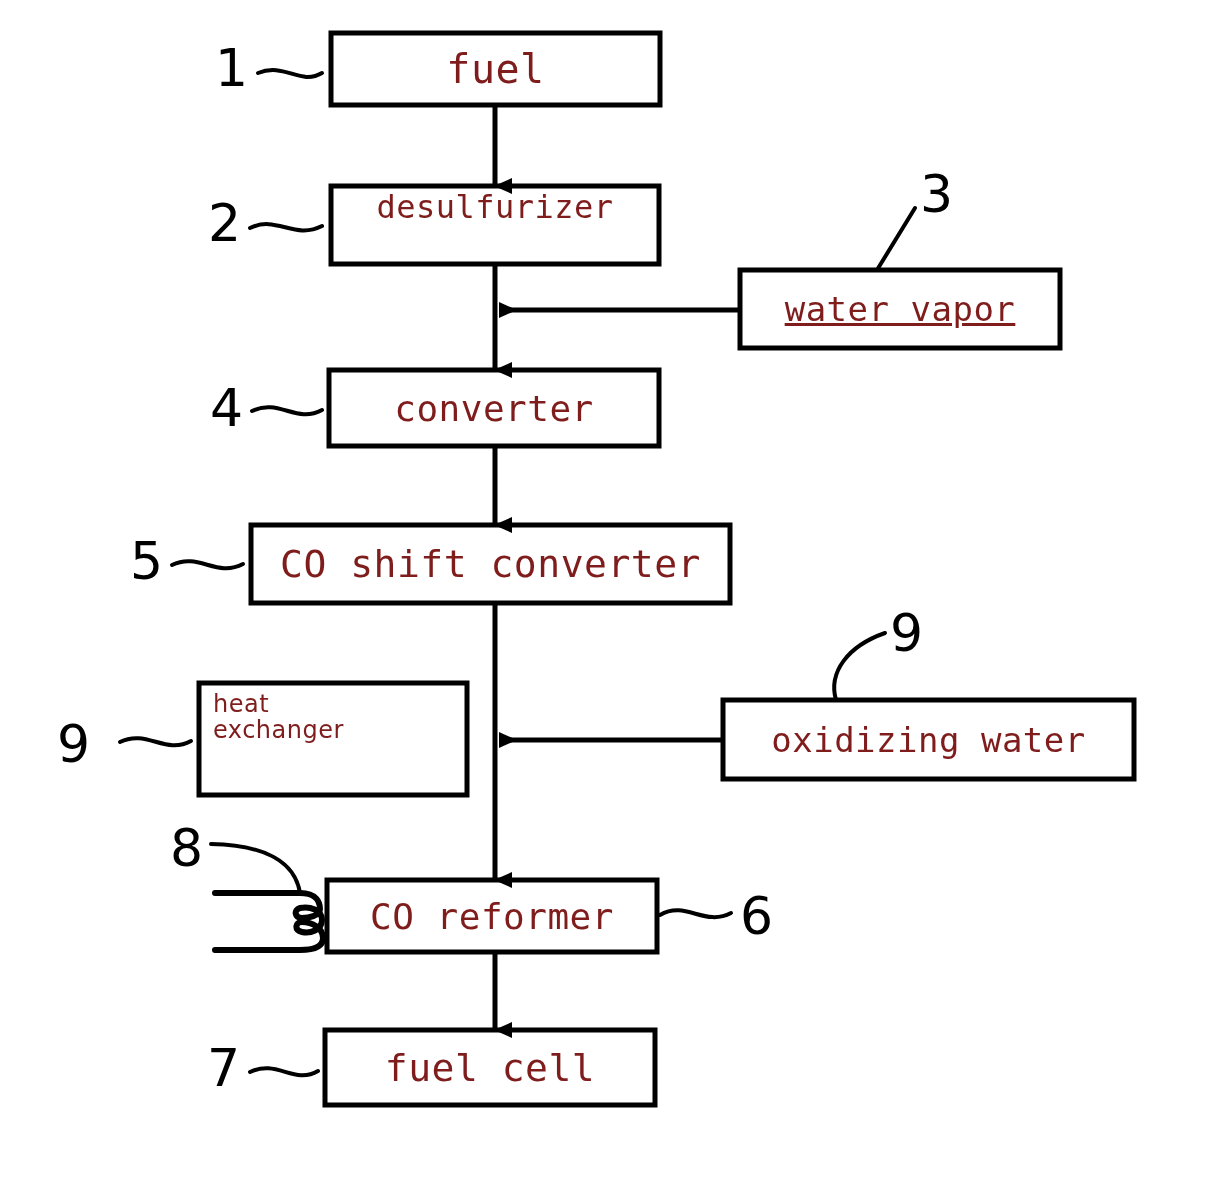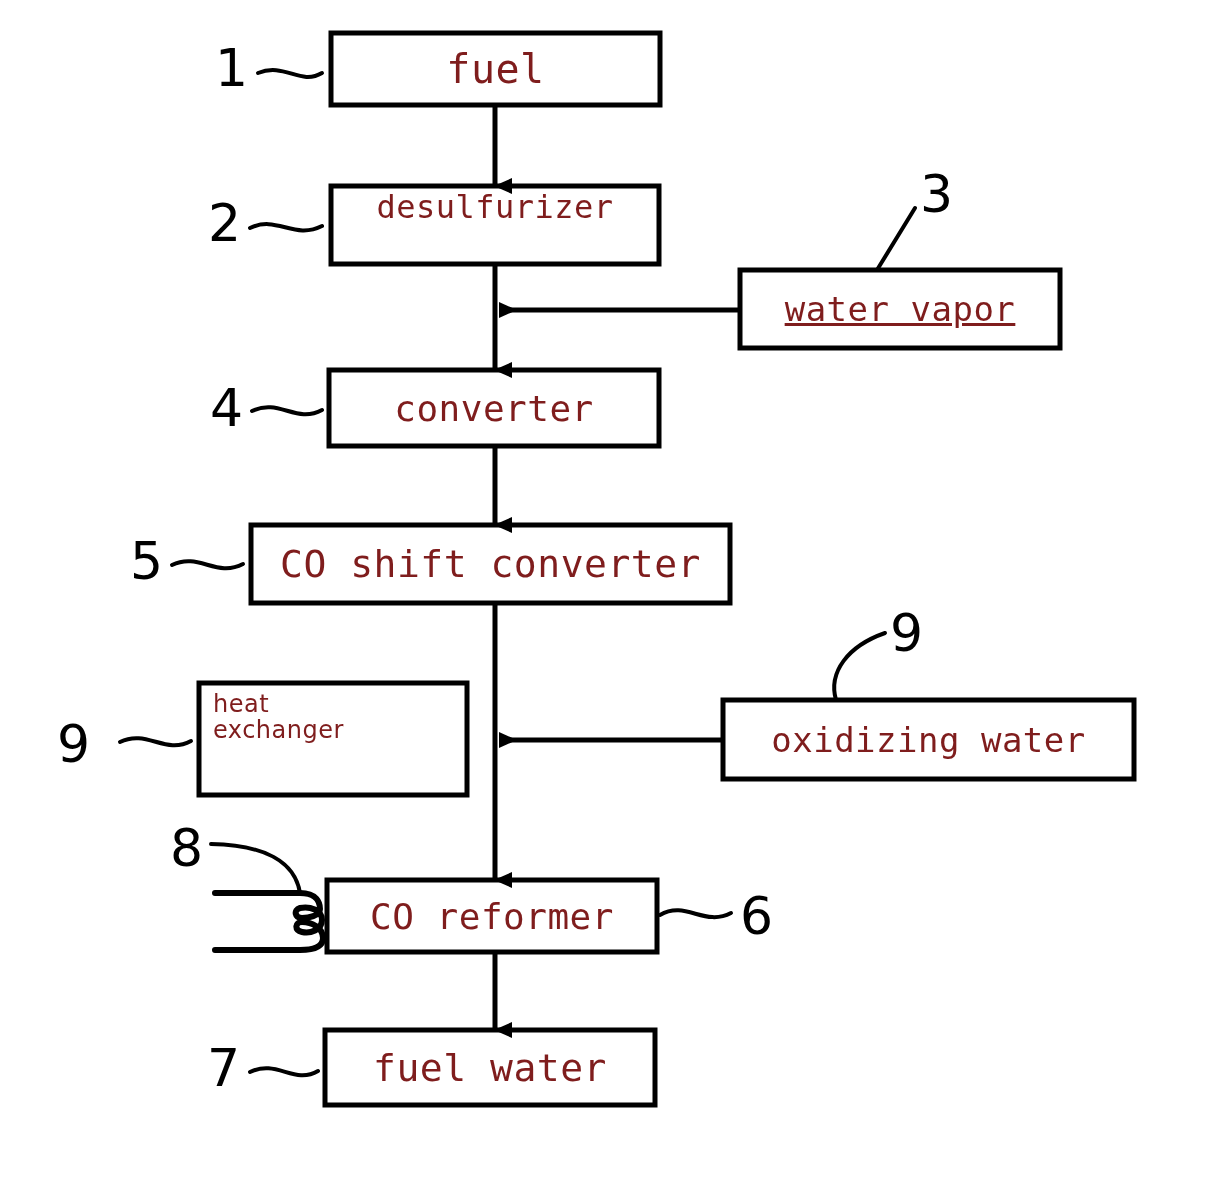--- a/index.html
+++ b/index.html
@@ -143,21 +143,21 @@
   <div class="blk-label" style="left:251px; top:525px; width:479px; height:78px; font-size:38px;">CO shift converter</div>
 
   <div class="blk-label two-line" style="left:213px; top:692px; width:260px; height:104px; font-size:24px;
               font-family:'DejaVu Sans','Liberation Sans',sans-serif;">heat
 exchanger</div>
 
   <div class="blk-label" style="left:723px; top:700px; width:411px; height:79px; font-size:34px;">oxidizing water</div>
 
   <div class="blk-label" style="left:327px; top:880px; width:330px; height:72px; font-size:36px;">CO reformer</div>
 
-  <div class="blk-label" style="left:325px; top:1030px; width:330px; height:75px; font-size:38px;">fuel water</div>
+  <div class="blk-label" style="left:325px; top:1030px; width:330px; height:75px; font-size:38px;">fuel cell</div>
 
   <div class="ref-num" style="left:215px; top:42px;   font-size:52px;">1</div>
   <div class="ref-num" style="left:208px; top:197px;  font-size:52px;">2</div>
   <div class="ref-num" style="left:920px; top:168px;  font-size:52px;">3</div>
   <div class="ref-num" style="left:210px; top:382px;  font-size:52px;">4</div>
   <div class="ref-num" style="left:130px; top:535px;  font-size:52px;">5</div>
   <div class="ref-num" style="left:740px; top:890px;  font-size:52px;">6</div>
   <div class="ref-num" style="left:207px; top:1042px; font-size:52px;">7</div>
   <div class="ref-num" style="left:170px; top:822px;  font-size:52px;">8</div>
   <div class="ref-num" style="left:890px; top:607px;  font-size:52px;">9</div>

